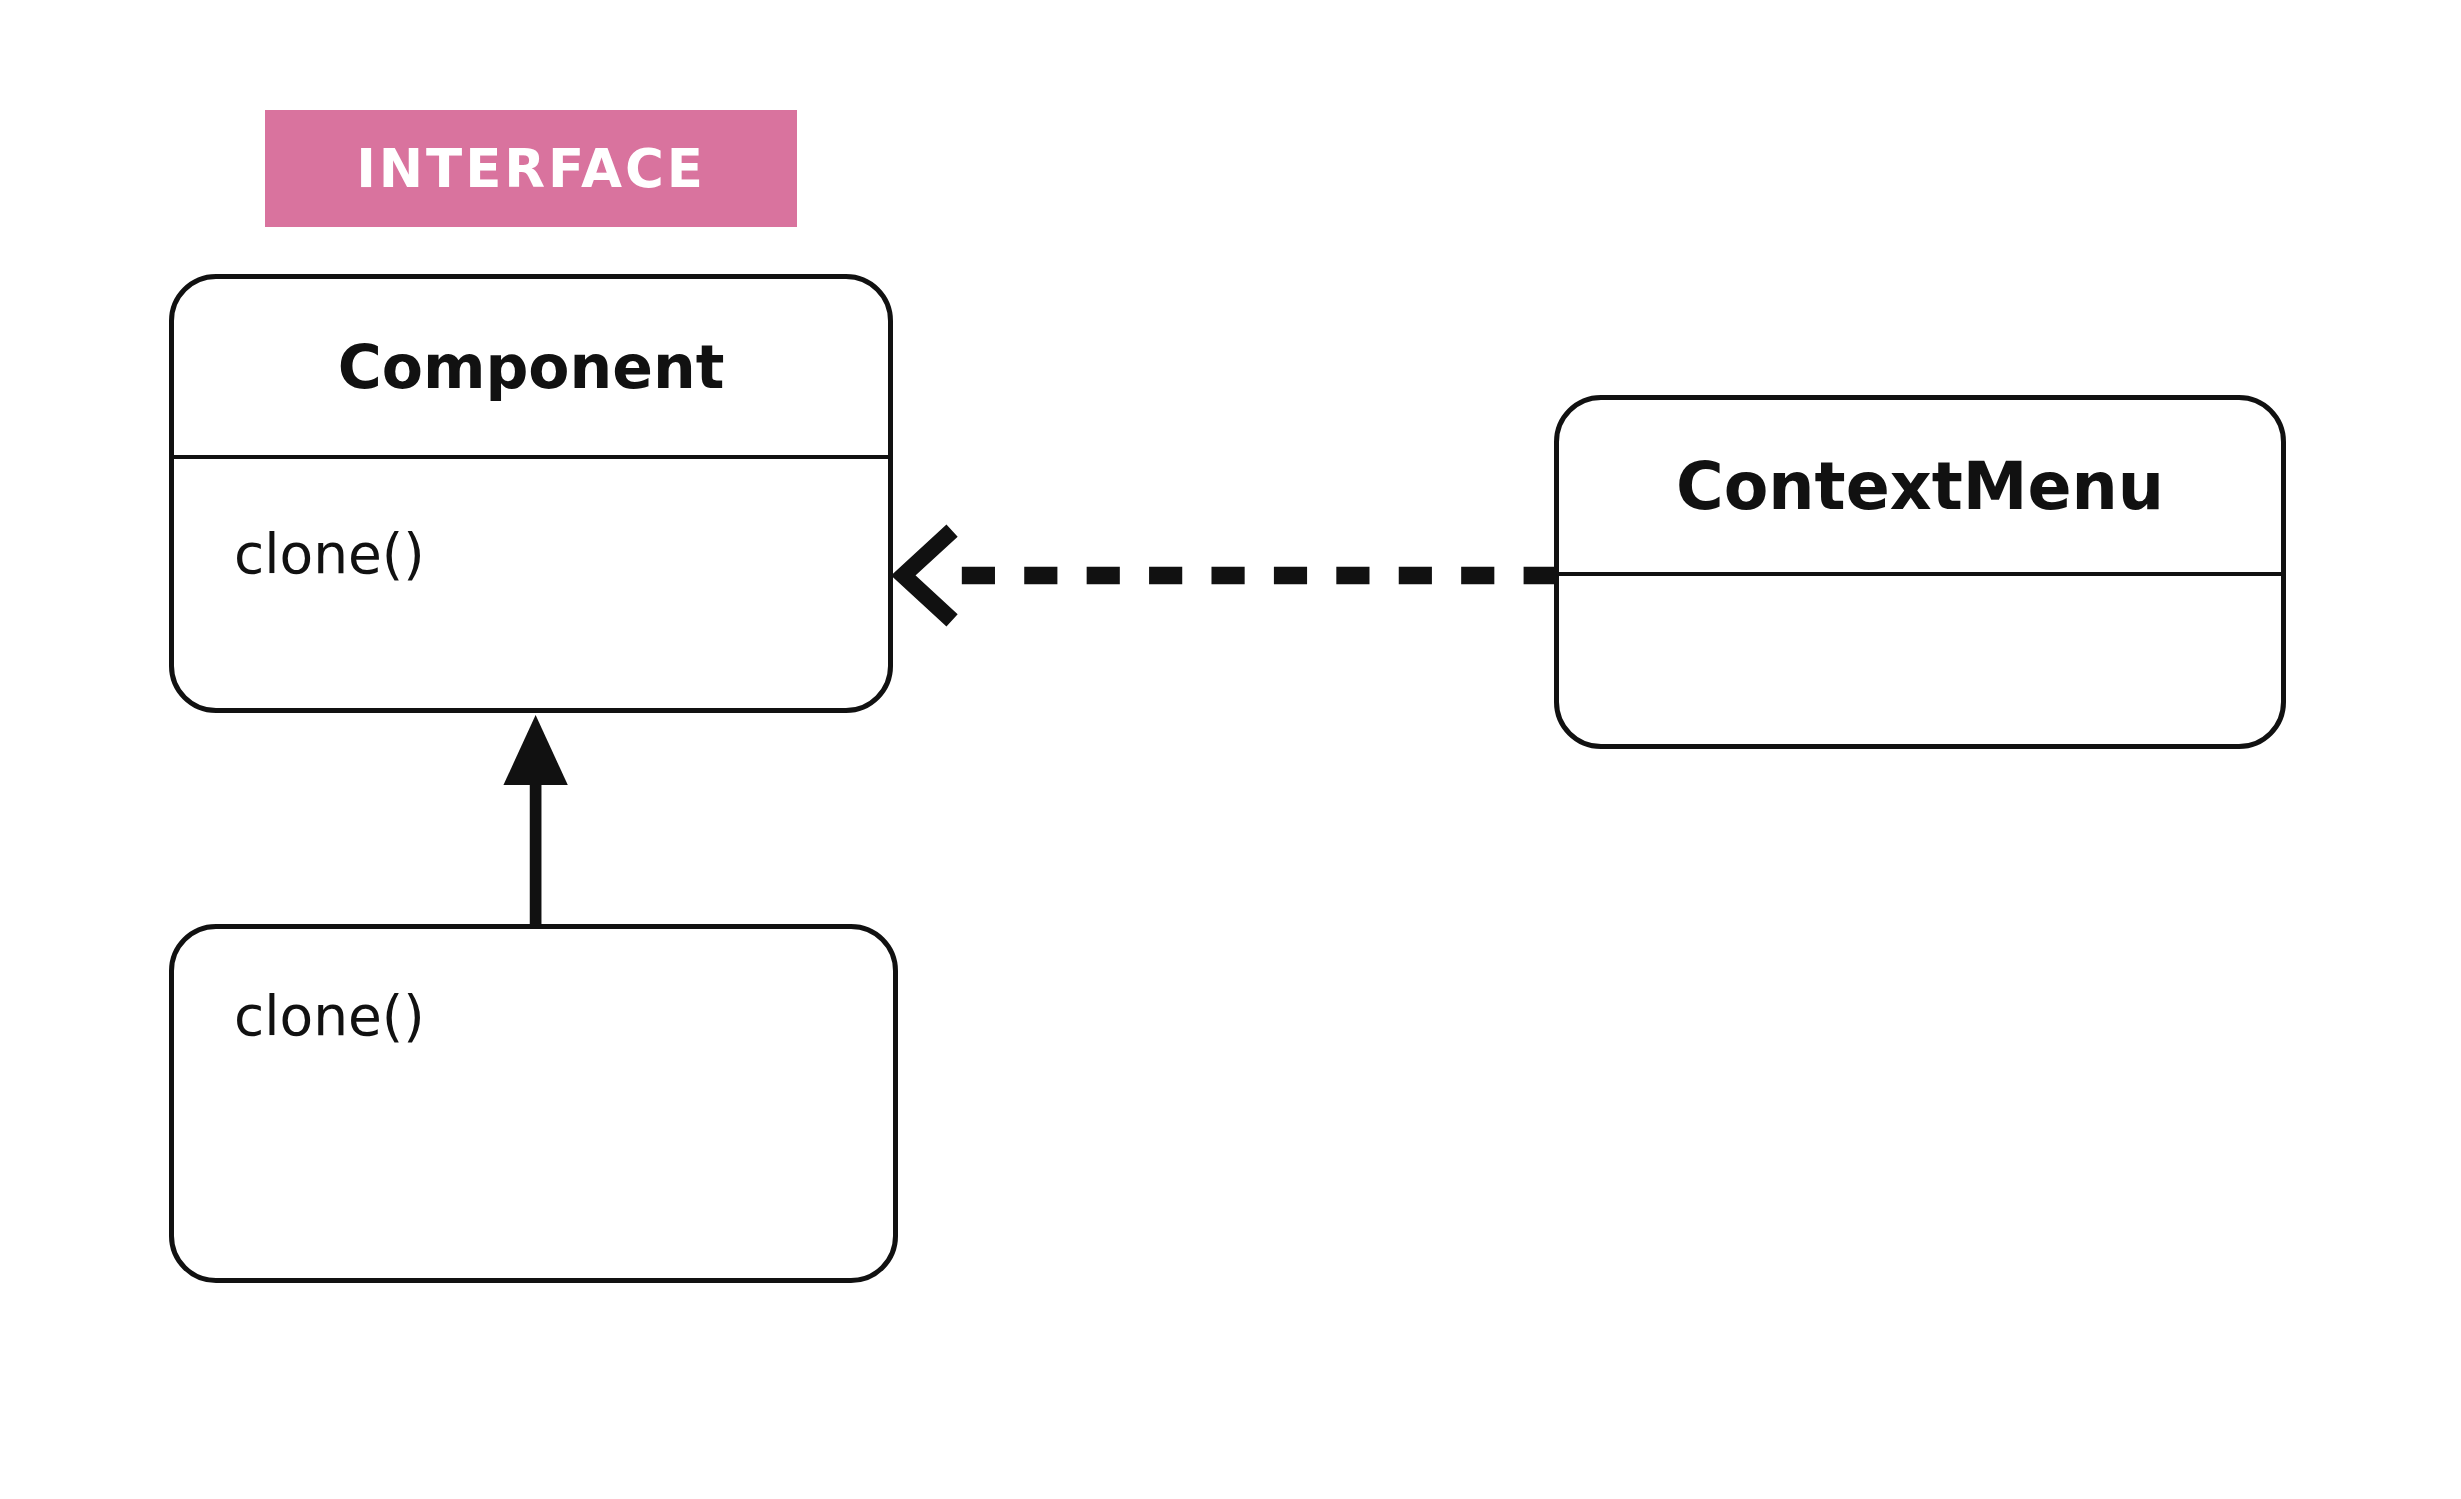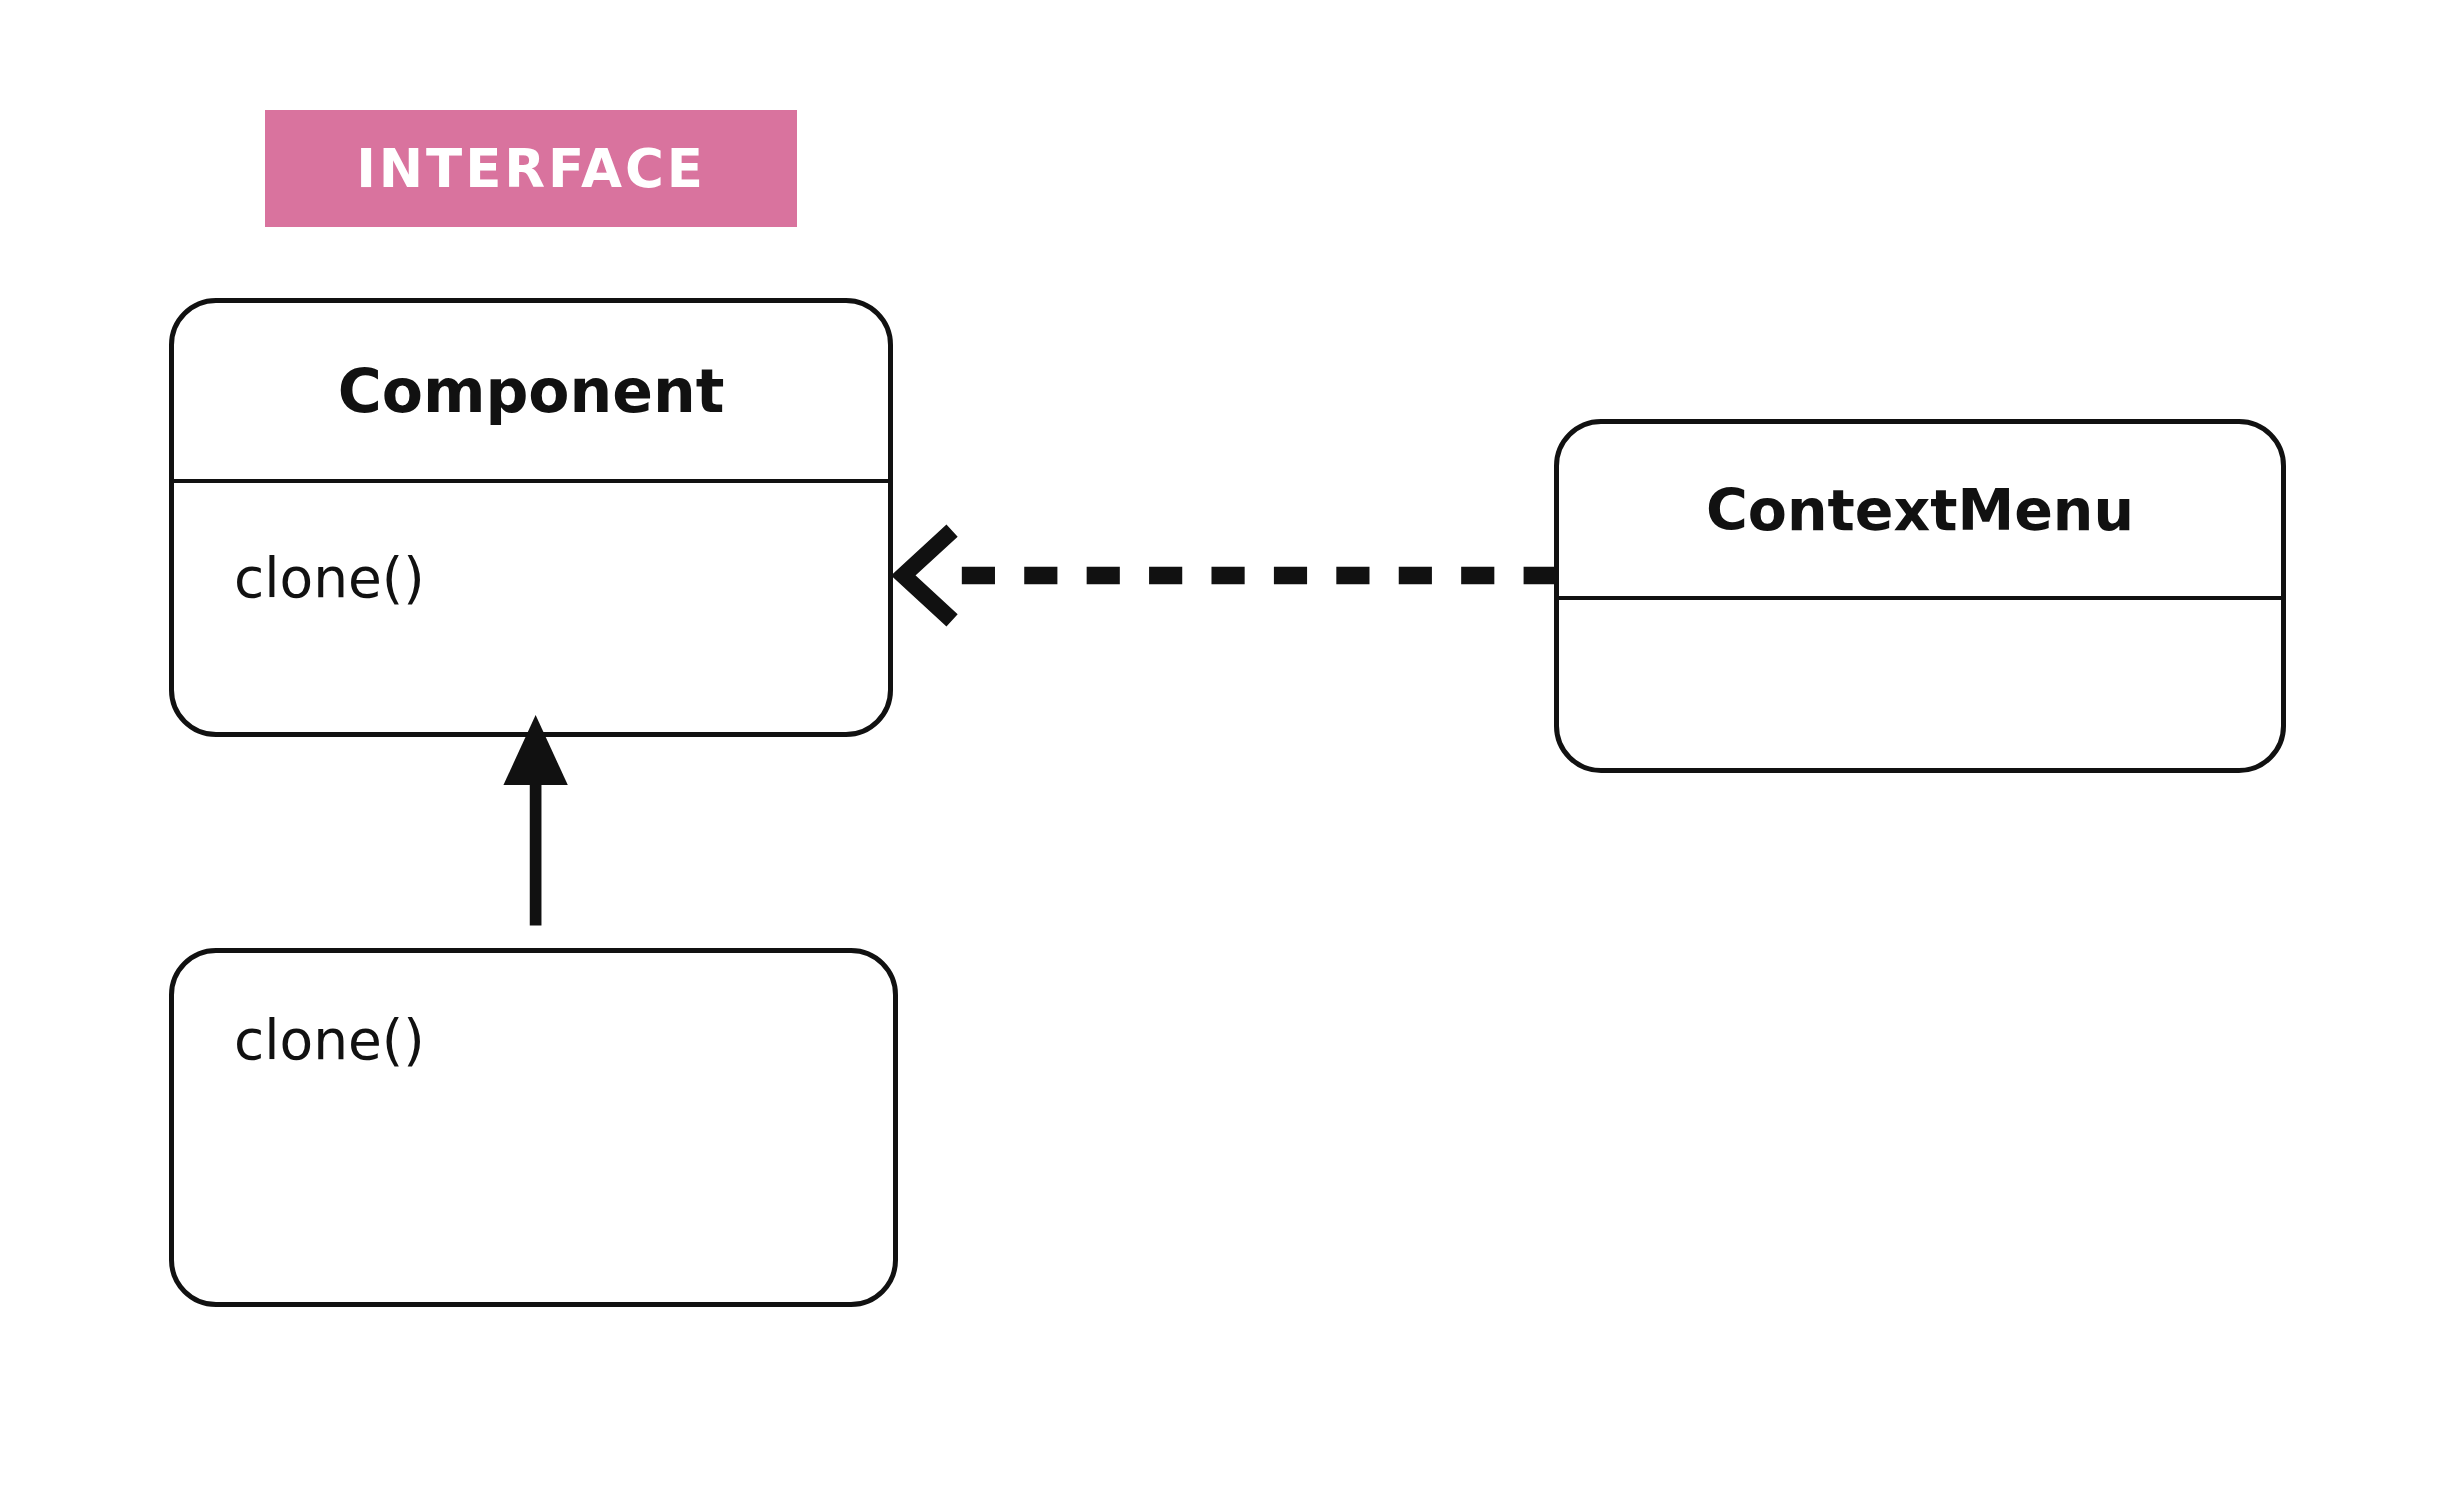--- a/index.html
+++ b/index.html
@@ -29,39 +29,38 @@
     font-size: 53px;
     letter-spacing: 2.9px;
     display: flex; align-items: center; justify-content: center;
   }
   .uml-box {
     position: absolute;
     background: var(--background);
     border: 5.9px solid var(--stroke);
     border-radius: 47px;
     color: var(--stroke);
-    margin-top: 24px;
   }
   .uml-head {
     display: flex; align-items: center; justify-content: center;
     border-bottom: 4.9px solid var(--stroke);
     font-weight: bold;
     font-size: 60px;
   }
   .uml-body .uml-method {
     font-size: 55px;
     line-height: 88px;
     white-space: pre;
   }
   #box-component { left: 169px; top: 274px; width: 724px; height: 439px; }
   #box-component .uml-head { height: 180px; }
   #box-component .uml-body { padding: 51px 0 0 60px; }
 
   #box-contextmenu { left: 1554px; top: 395px; width: 732px; height: 354px; }
-  #box-contextmenu .uml-head { height: 176px; font-size: 57px; }
+  #box-contextmenu .uml-head { height: 176px; font-size: 65px; }
 
   #box-circle { left: 169px; top: 924px; width: 729px; height: 359px; }
   #box-circle .uml-head { height: 173px; }
   #box-circle .uml-body { padding: 43px 0 0 60px; }
 
   .arrows {
     position: absolute; left: 0; top: 0;
     width: 2462px; height: 1500px;
     color: var(--stroke);
     pointer-events: none;

